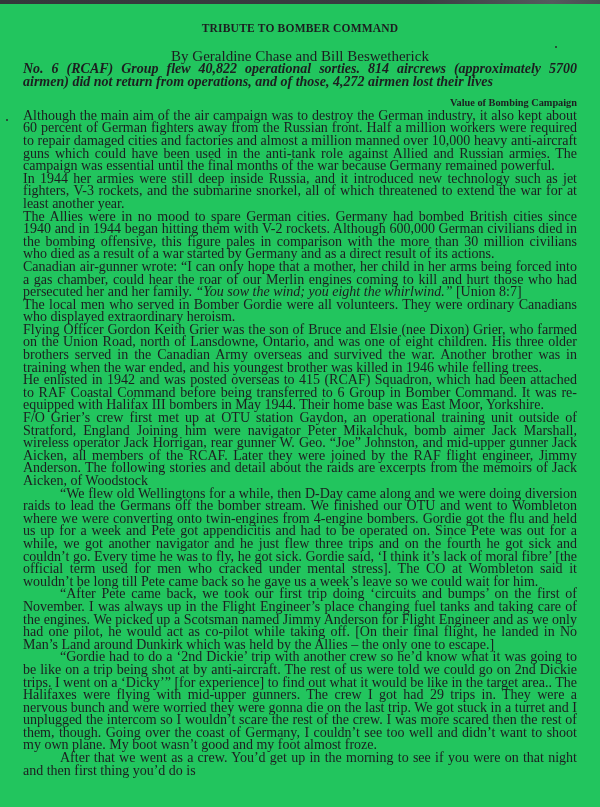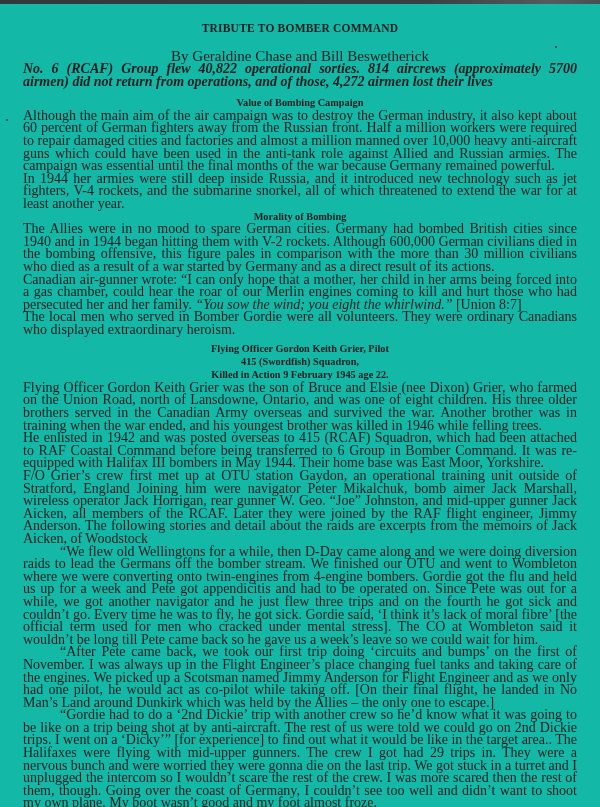--- a/index.html
+++ b/index.html
@@ -1,20 +1,20 @@
 <!DOCTYPE html>
 <html><head>
 <meta charset="utf-8">
 <style>
   html, body { margin: 0; padding: 0; background: #ffffff; }
   .page {
     position: relative;
     width: 600px;
     height: 807px;
-    background: #14b8a6;
+    background: #22c55e;
     overflow: hidden;
     font-family: "Liberation Serif", "DejaVu Serif", serif;
     color: #1d1d20;
   }
   .scan-bar {
     position: absolute;
     top: 0; left: 0;
     width: 600px; height: 4px;
     background: linear-gradient(to right, #34383a 0%, #3a3e41 70%, #555a5d 92%, #4a4e51 100%);
   }
@@ -45,21 +45,21 @@
   }
   .intro-stats {
     margin-top: 21px;
     font-weight: 700;
     font-style: italic;
     font-size: 10.3px;
     line-height: 13px;
     text-align: justify;
   }
   .sect-h {
-    text-align: center;
+    text-align: right;
     font-weight: 700;
     font-size: 10.3px;
     line-height: 12.6px;
     margin: 0;
   }
   .sect-h.first { margin-top: 9px; }
   p.body-p {
     margin: 0;
     font-size: 14px;
     line-height: 12.6px;
@@ -89,32 +89,26 @@
   <div class="content">
 
     <div class="doc-title">TRIBUTE TO BOMBER COMMAND</div>
 
     <div class="byline">By Geraldine Chase and Bill Beswetherick</div>
 
     <p class="body-p intro-stats">No. 6 (RCAF) Group flew 40,822 operational sorties. 814 aircrews (approximately 5700 airmen) did not return from operations, and of those, 4,272 airmen lost their lives</p>
 
     <div class="sect-h first">Value of Bombing Campaign</div>
     <p class="body-p">Although the main aim of the air campaign was to destroy the German industry, it also kept about 60 percent of German fighters away from the Russian front.  Half a million workers were required to repair damaged cities and factories and almost a million manned over 10,000 heavy anti-aircraft guns which could have been used in the anti-tank role against Allied and Russian armies.  The campaign was essential until the final months of the war because Germany remained powerful.</p>
-    <p class="body-p">In 1944 her armies were still deep inside Russia, and it introduced new technology such as jet fighters, V-4 rockets, and the submarine snorkel, all of which threatened to extend the war for at least another year.</p>
+    <p class="body-p">In 1944 her armies were still deep inside Russia, and it introduced new technology such as jet fighters, V-3 rockets, and the submarine snorkel, all of which threatened to extend the war for at least another year.</p>
 
-    <div class="sect-h">Morality of Bombing</div>
     <p class="body-p">The Allies were in no mood to spare German cities.  Germany had bombed British cities since 1940 and in 1944 began hitting them with V-2 rockets.  Although 600,000 German civilians died in the bombing offensive, this figure pales in comparison with the more than 30 million civilians who died as a result of a war started by Germany and as a direct result of its actions.</p>
     <p class="body-p"><span>Canadian air-gunner wrote:  “I can only hope that a mother, her child in her arms being forced into a gas chamber, could hear the roar of our Merlin engines coming to kill and hurt those who had persecuted her and her family.   </span><span class="q-italic">“You sow the wind; you eight the whirlwind.”</span><span> [Union 8:7]</span></p>
     <p class="body-p">The local men who served in Bomber Gordie were all volunteers.  They were ordinary Canadians who displayed extraordinary heroism.</p>
 
-    <div class="grier-head">
-      <div>Flying Officer Gordon Keith Grier, Pilot</div>
-      <div>415 (Swordfish) Squadron,</div>
-      <div>Killed in Action 9 February 1945 age 22.</div>
-    </div>
 
     <p class="body-p gap-lg">Flying Officer Gordon Keith Grier was the son of Bruce and Elsie (nee Dixon) Grier, who farmed on the Union Road, north of Lansdowne, Ontario, and was one of eight children.  His three older brothers served in the Canadian Army overseas and survived the war.  Another brother was in training when the war ended, and his youngest brother was killed in 1946 while felling trees.</p>
     <p class="body-p gap-md">He enlisted in 1942 and was posted overseas to 415 (RCAF) Squadron, which had been attached to RAF Coastal Command before being transferred to 6 Group in Bomber Command.  It was re-equipped with Halifax III bombers in May 1944.   Their home base was East Moor, Yorkshire.</p>
     <p class="body-p gap-md">F/O Grier’s crew first met up at OTU station Gaydon, an operational training unit outside of Stratford, England    Joining him were navigator Peter Mikalchuk, bomb aimer Jack Marshall, wireless operator Jack Horrigan, rear gunner W. Geo. “Joe” Johnston, and mid-upper gunner Jack Aicken, all members of the RCAF.   Later they were joined by the RAF flight engineer, Jimmy Anderson.   The following stories and detail about the raids are excerpts from the memoirs of Jack Aicken, of Woodstock</p>
 
     <p class="body-p gap-md indent">“We flew old Wellingtons for a while, then D-Day came along and we were doing diversion raids to lead the Germans off the bomber stream.  We finished our OTU and went to Wombleton where we were converting onto twin-engines from 4-engine bombers.  Gordie got the flu and held us up for a week and Pete got appendicitis and had to be operated on.  Since Pete was out for a while, we got another navigator and he just flew three trips and on the fourth he got sick and couldn’t go.  Every time he was to fly, he got sick. Gordie said, ‘I think it’s lack of moral fibre’ [the official term used for men who cracked under mental stress]. The CO at Wombleton said it wouldn’t be long till Pete came back so he gave us a week’s leave so we could wait for him.</p>
     <p class="body-p gap-md indent">“After Pete came back, we took our first trip doing ‘circuits and bumps’ on the first of November.   I was always up in the Flight Engineer’s place changing fuel tanks and taking care of the engines.  We picked up a Scotsman named Jimmy Anderson for Flight Engineer and as we only had one pilot, he would act as co-pilot while taking off.   [On their final flight, he landed in No Man’s Land around Dunkirk which was held by the Allies – the only one to escape.]</p>
     <p class="body-p gap-md indent">“Gordie had to do a ‘2nd Dickie’ trip with another crew so he’d know what it was going to be like on a trip being shot at by anti-aircraft.  The rest of us were told we could go on 2nd Dickie trips. I went on a ‘Dicky’” [for experience] to find out what it would be like in the target area..  The Halifaxes were flying with mid-upper gunners. The crew I got had 29 trips in.  They were a nervous bunch and were worried they were gonna die on the last trip.  We got stuck in a turret and I unplugged the intercom so I wouldn’t scare the rest of the crew.  I was more scared then the rest of them, though.  Going over the coast of Germany, I couldn’t see too well and didn’t want to shoot my own plane.  My boot wasn’t good and my foot almost froze.</p>
     <p class="body-p gap-md indent">After that we went as a crew.  You’d get up in the morning to see if you were on that night and then first thing you’d do is</p>
 

